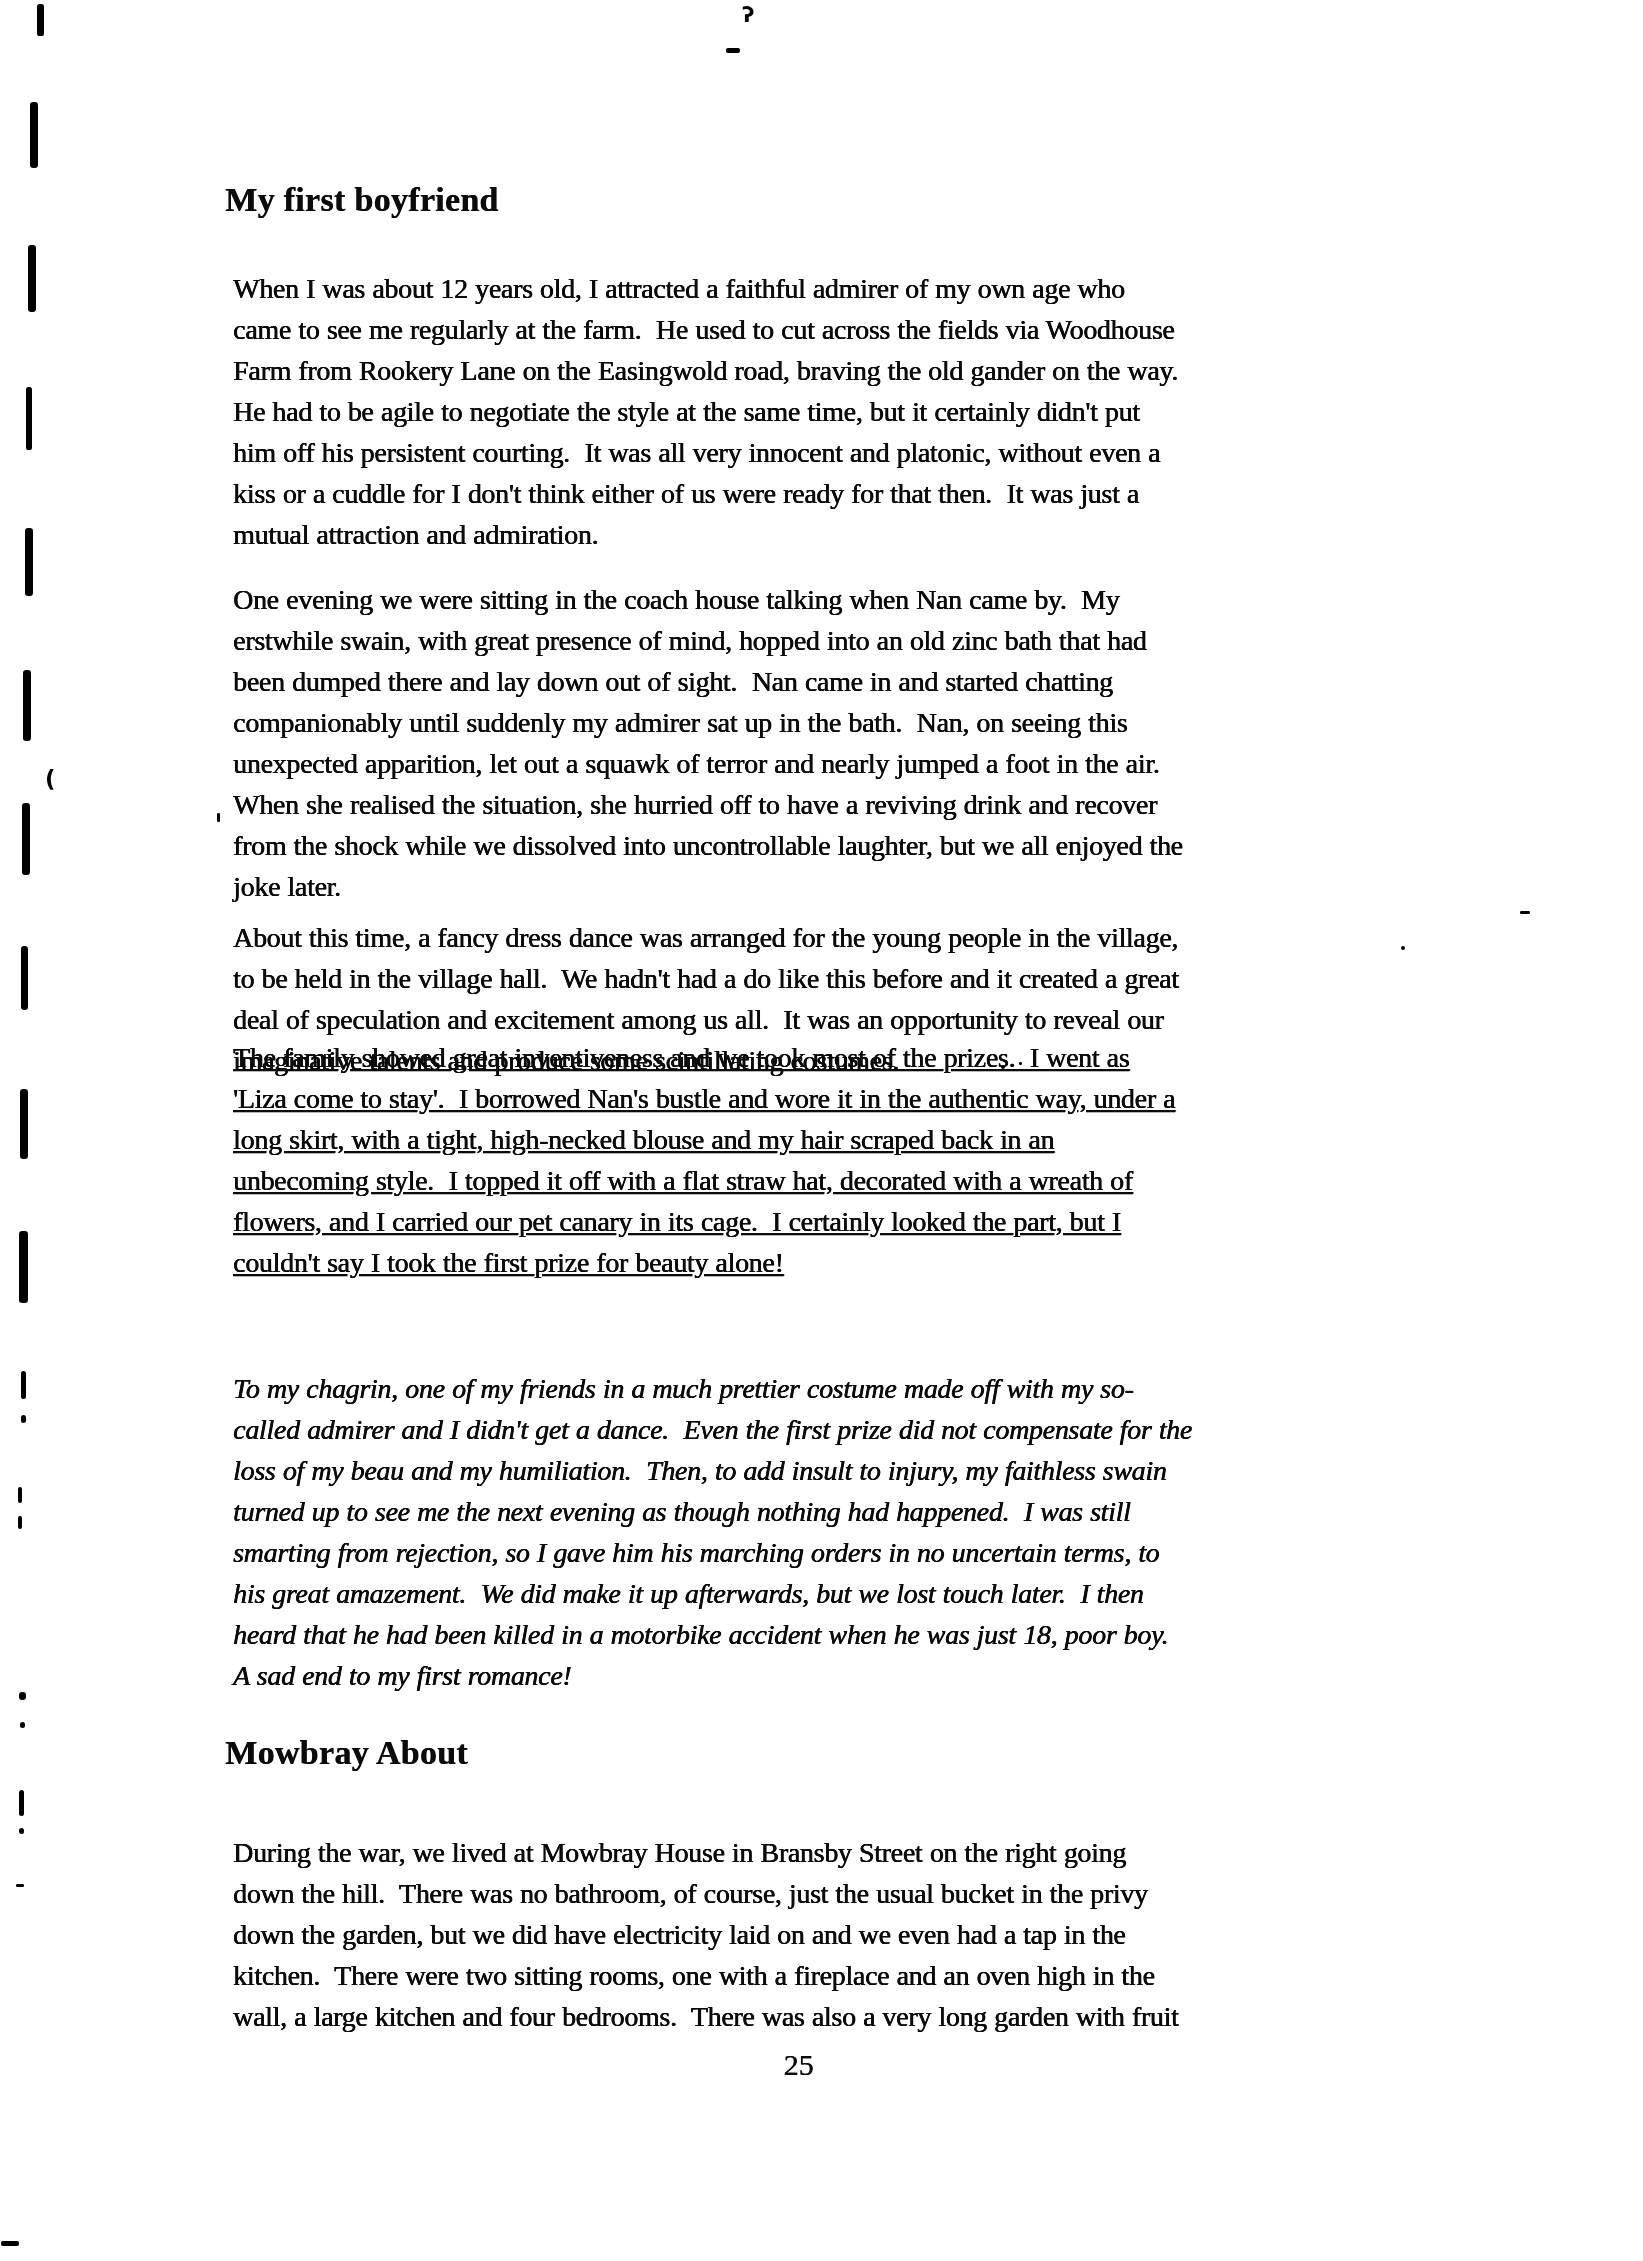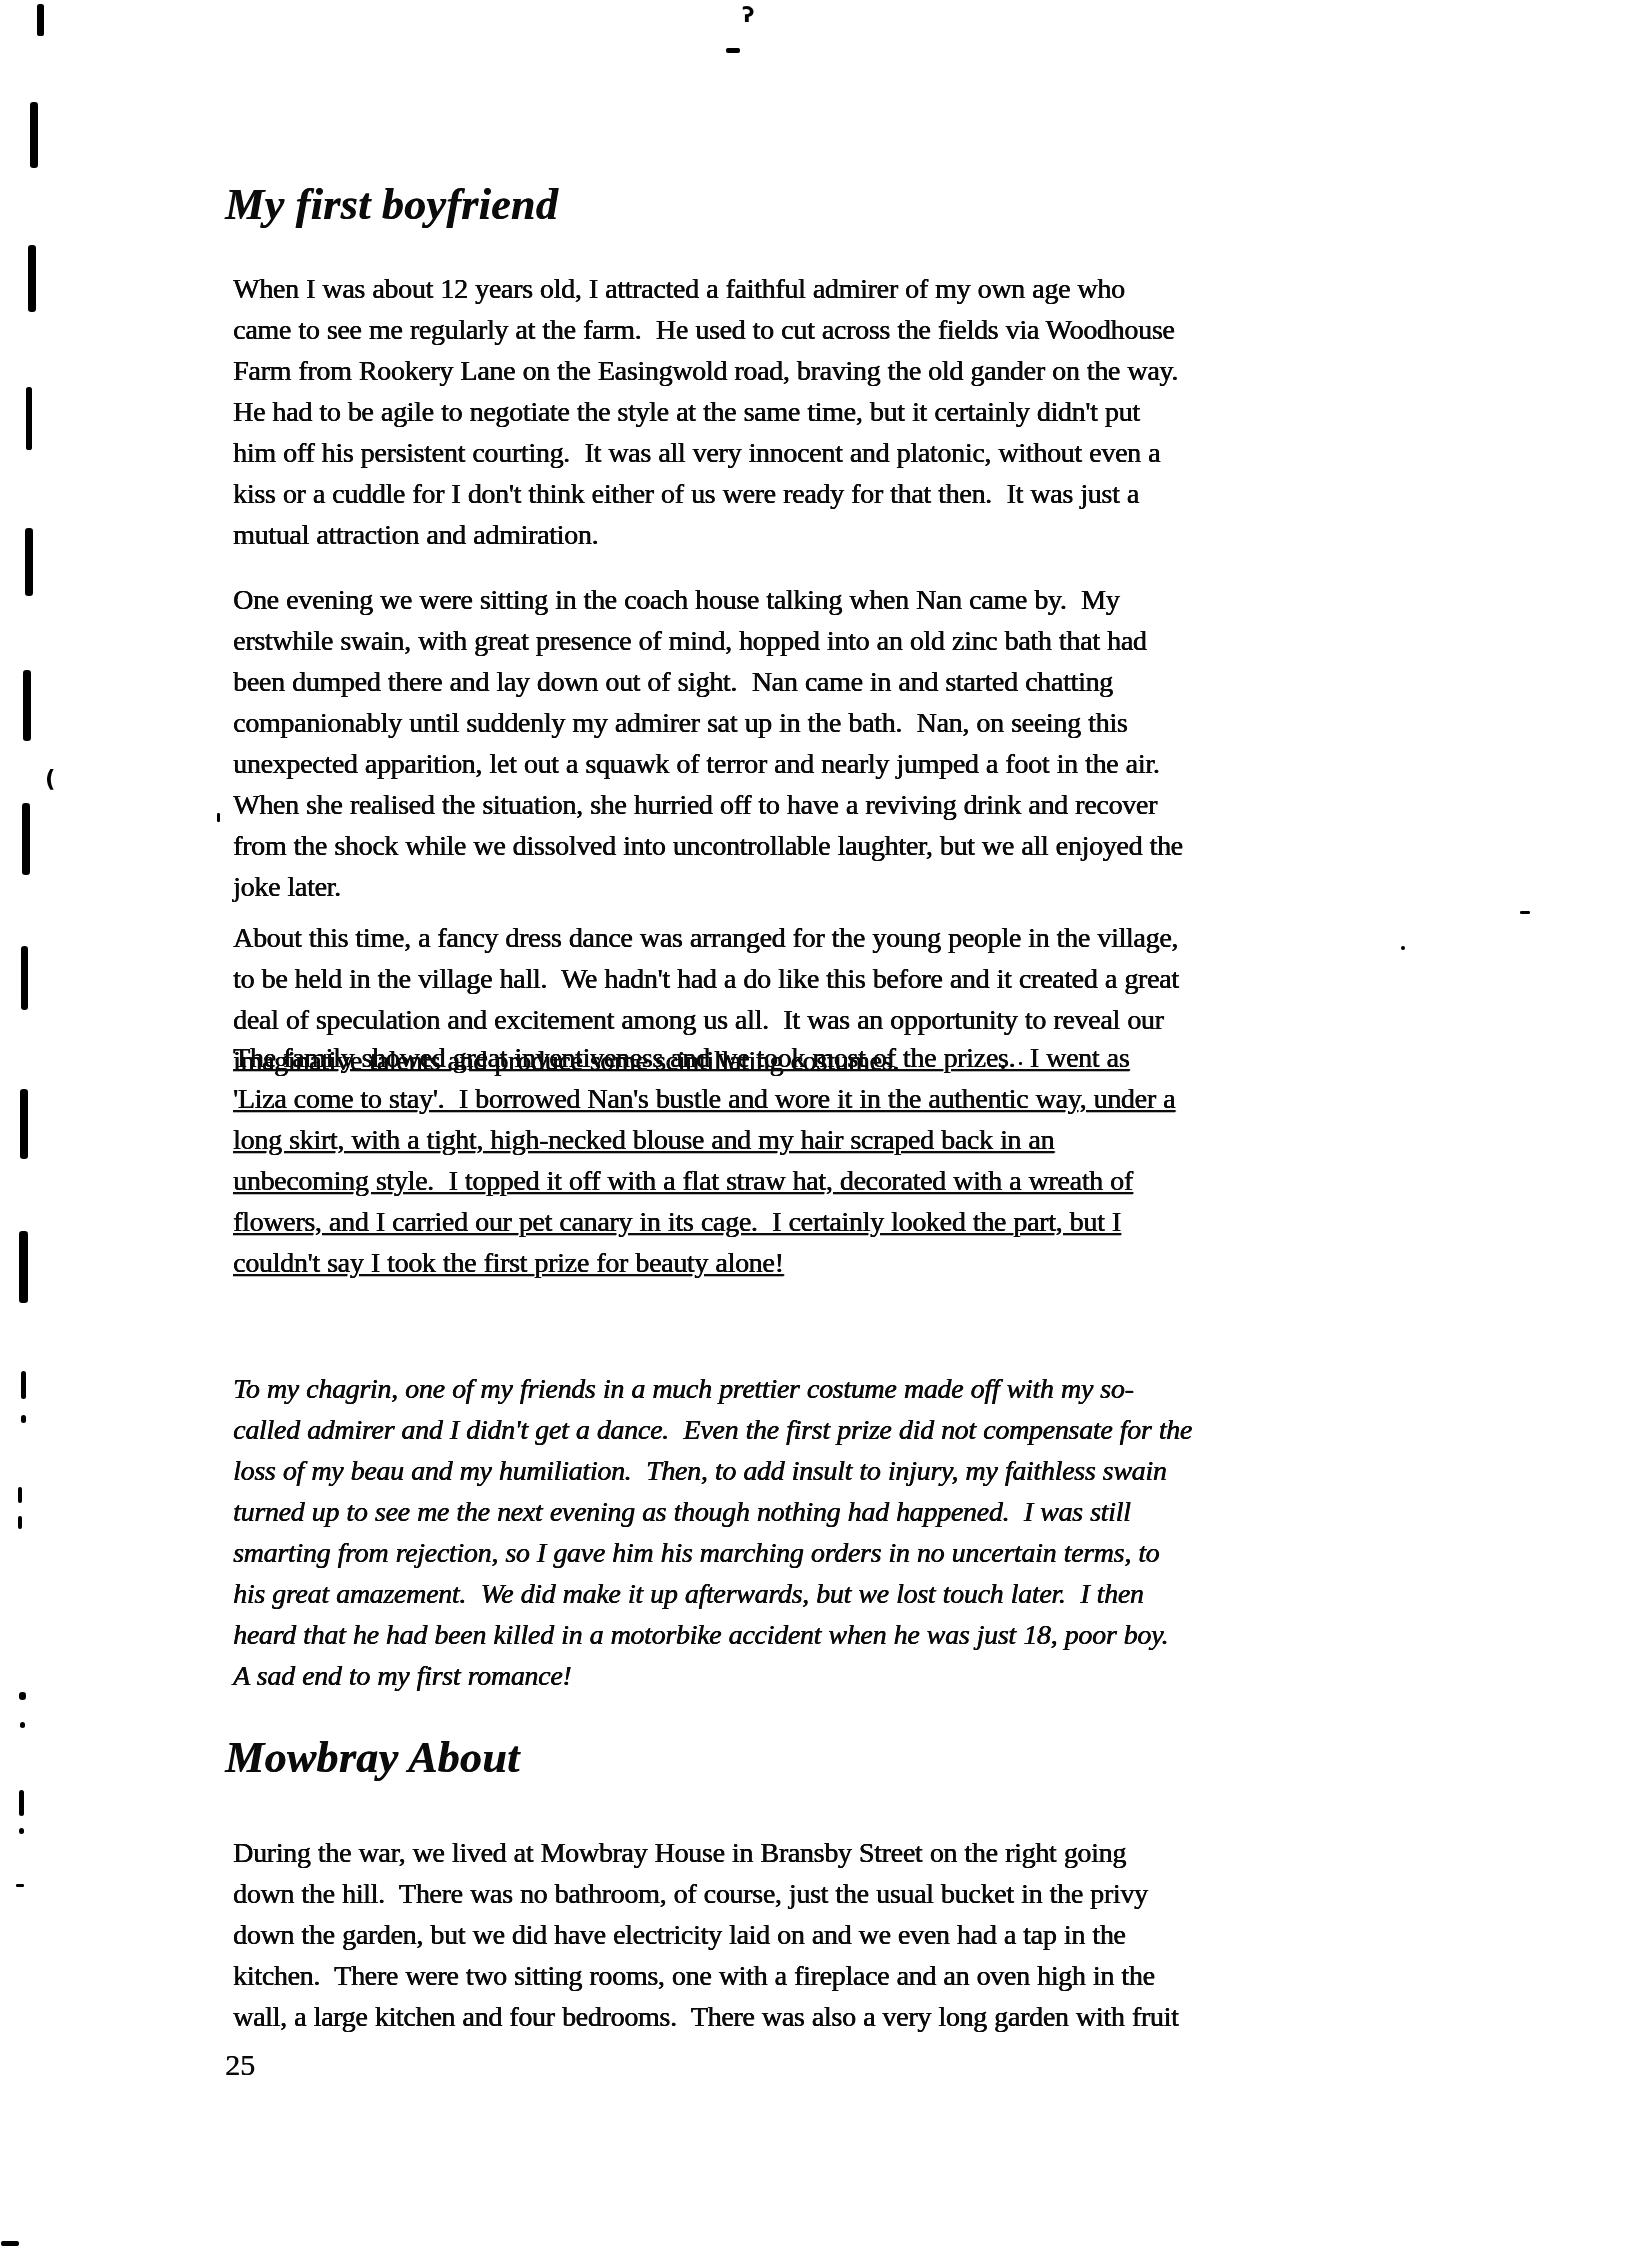--- a/index.html
+++ b/index.html
@@ -13,23 +13,22 @@
     height: 2261px;
     background: #ffffff;
     overflow: hidden;
     font-family: "Liberation Serif", serif;
     color: #0b0b0b;
   }
   .sec-heading {
     position: absolute;
     left: 225px;
     margin: 0;
-    font-size: 44px;
+    font-size: 34px;
     line-height: 1.15;
-    font-style: italic;
     font-weight: bold;
     letter-spacing: 0.3px;
     text-shadow: 0.5px 0 0 currentColor;
   }
   .body-par {
     position: absolute;
     left: 225px;
     width: 1153px;
     margin: 8px;
     font-size: 28px;
@@ -37,20 +36,21 @@
     letter-spacing: -0.3px;
     word-spacing: 0.6px;
     white-space: pre-wrap;
     text-shadow: 0.5px 0 0 currentColor, 0 0.3px 0 currentColor;
   }
   .page-number {
     position: absolute;
     left: 225px;
     width: 1147px;
     top: 2048px;
+    text-align: center;
     font-size: 30px;
     text-shadow: 0.5px 0 0 currentColor;
   }
   .artifact-layer {
     position: absolute;
     inset: 0;
     pointer-events: none;
   }
   .mark {
     position: absolute;

